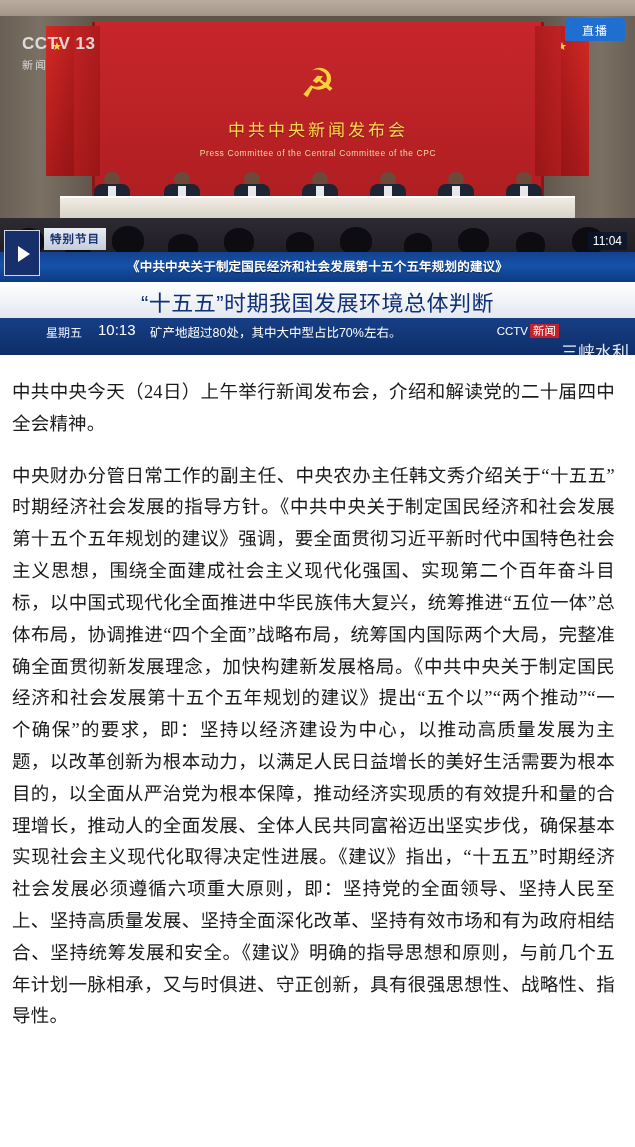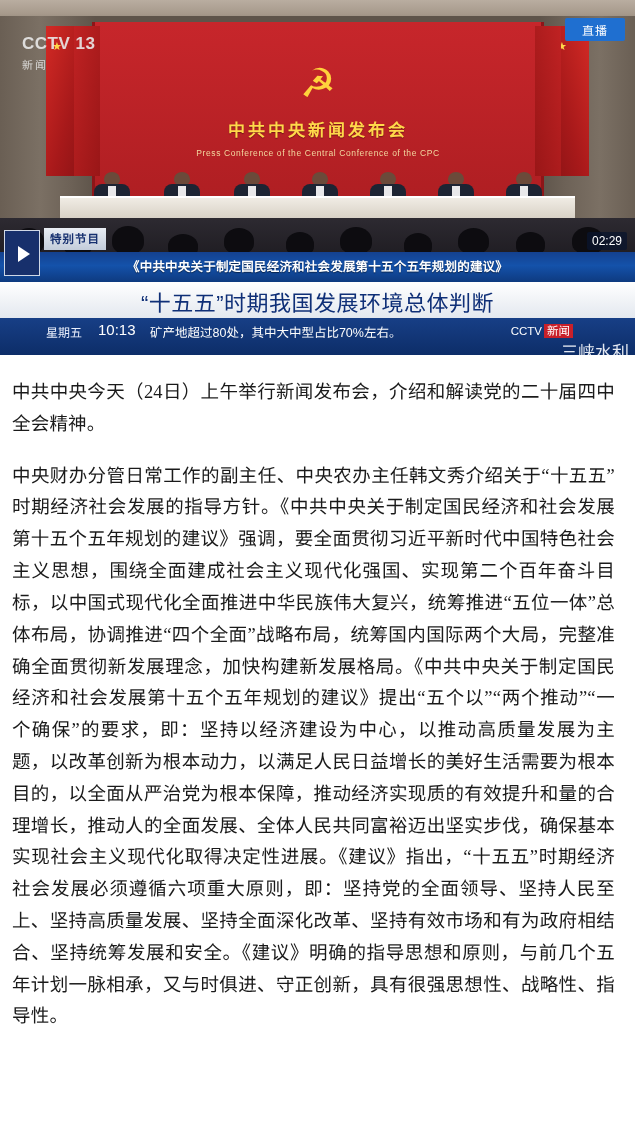--- a/index.html
+++ b/index.html
@@ -46,21 +46,21 @@
     width: 56px; height: 46px;
     color: #ffd23c;
     font-size: 40px; line-height: 46px; text-align: center;
   }
   .backdrop-title {
     position: absolute; left: 0; top: 94px; width: 100%;
     text-align: center;
     color: #ffd84a;
     font-size: 17px;
     letter-spacing: 3px;
-    font-weight: 700;
+    font-weight: 400;
     text-shadow: 0 1px 1px rgba(0,0,0,.35);
   }
   .backdrop-sub {
     position: absolute; left: 0; top: 126px; width: 100%;
     text-align: center;
     color: #f3d9a0;
     font-size: 8.5px;
     letter-spacing: .6px;
   }
   
@@ -184,21 +184,21 @@
   .ticker {
     position: absolute; left: 150px; top: 4px; right: 150px;
     font-size: 12.5px; color: #fdfdfd; white-space: nowrap; overflow: hidden;
   }
   .timer {
     position: absolute; right: 8px; top: -50px;
     background: rgba(10,20,45,.78); color: #fff;
     font-size: 12px; padding: 2px 5px; border-radius: 2px;
   }
   .cctv-news {
-    position: absolute; right: 62px; top: 4px;
+    position: absolute; right: 76px; top: 4px;
     font-size: 11.5px; color: #fff;
   }
   .cctv-news .b { background: #c8202a; padding: 1px 3px; margin-left: 2px; }
   .place {
     position: absolute; right: 6px; top: 20px; font-size: 17px; color: #e4e9f2; text-decoration: underline;
   }
 
   
   .article { padding: 22px 20px 30px 12px; }
   .article p {
@@ -217,21 +217,21 @@
 <body>
 
 <div class="video">
   <div class="vbg-top"></div>
   <div class="hall"></div>
   <div class="hall-walls"></div>
 
   <div class="backdrop">
     <div class="emblem">☭</div>
     <div class="backdrop-title">中共中央新闻发布会</div>
-    <div class="backdrop-sub">Press Conference of the Central Conference of the CPC</div>
+    <div class="backdrop-sub">Press Committee of the Central Committee of the CPC</div>
   </div>
 
   <div class="flag l1">
       <span class="flag-star">★</span>
     </div>
   <div class="flag l2"></div>
   <div class="flag r1">
       <span class="flag-star">★</span>
     </div>
   <div class="flag r2"></div>
@@ -305,21 +305,21 @@
   <div class="live-badge">直播</div>
 
   <div class="lower">
     <div class="l-blue">
       <div class="t">《中共中央关于制定国民经济和社会发展第十五个五年规划的建议》</div>
     </div>
     <div class="l-white">
       <div class="t2">“十五五”时期我国发展环境总体判断</div>
       <div class="tag-special">特别节目</div>
       <div class="play-btn"></div>
-      <div class="timer">02:29</div>
+      <div class="timer">11:04</div>
     </div>
     <div class="l-strip">
       <div class="weekday">星期五</div>
       <div class="clock">10:13</div>
       <div class="ticker">矿产地超过80处，其中大中型占比70%左右。</div>
       <div class="cctv-news">
         <span>CCTV</span><span class="b">新闻</span>
       </div>
       <div class="place">三峡水利</div>
     </div>

